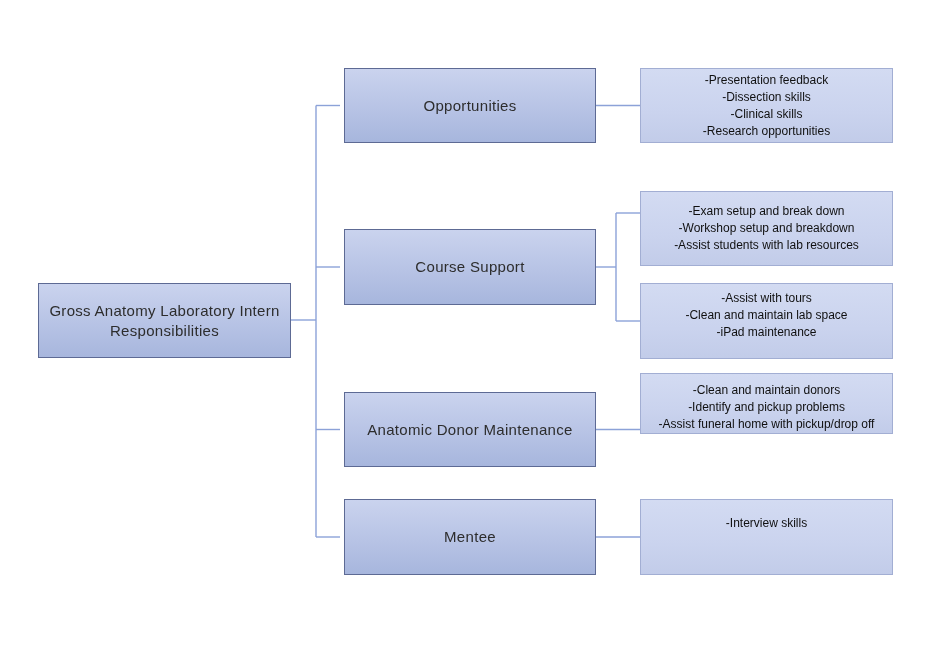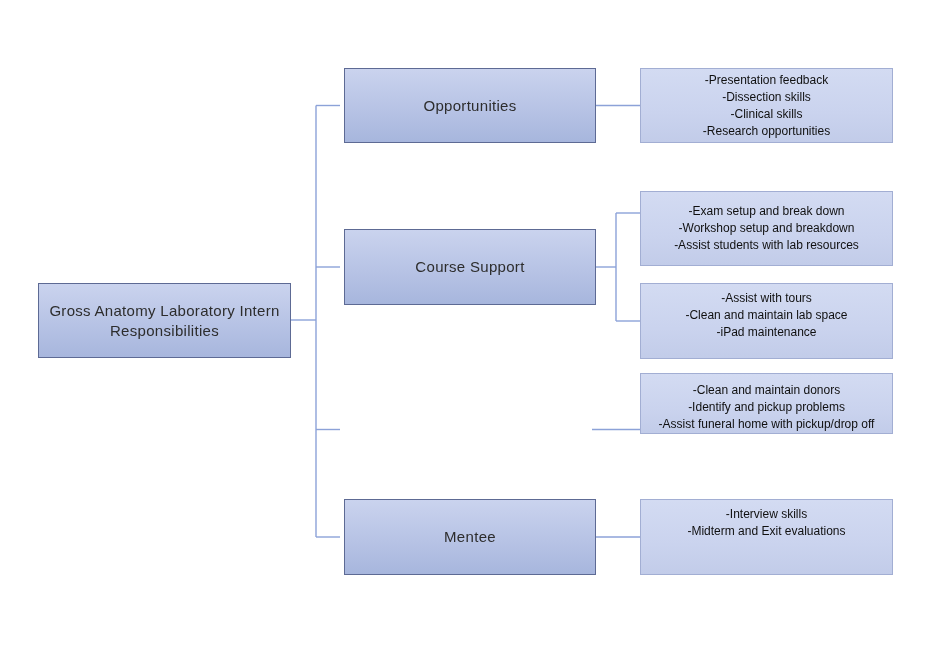--- a/index.html
+++ b/index.html
@@ -98,20 +98,23 @@
   </div>
 
   <div class="node main-node col-main" style="top:68px;height:75px;">
     <span>Opportunities</span>
   </div>
 
   <div class="node main-node col-main" style="top:229px;height:76px;">
     <span>Course Support</span>
   </div>
 
+  <div class="node main-node col-main" style="top:392px;height:75px;">
+    <span>Anatomic Donor Maintenance</span>
+  </div>
 
   <div class="node main-node col-main" style="top:499px;height:76px;">
     <span>Mentee</span>
   </div>
 
   <div class="node detail-node col-detail" style="top:68px;height:75px;">
     <div class="detail-lines">
       <div class="detail-line">-Presentation feedback</div>
       <div class="detail-line">-Dissection skills</div>
       <div class="detail-line">-Clinical skills</div>
@@ -139,17 +142,16 @@
     <div class="detail-lines">
       <div class="detail-line">-Clean and maintain donors</div>
       <div class="detail-line">-Identify and pickup problems</div>
       <div class="detail-line">-Assist funeral home with pickup/drop off</div>
     </div>
   </div>
 
   <div class="node detail-node col-detail" style="top:499px;height:76px;">
     <div class="detail-lines shift-up-14">
       <div class="detail-line">-Interview skills</div>
-      <div class="detail-line">-Midterm and Exit evaluations</div>
     </div>
   </div>
 
 </div>
 
 </body></html>

